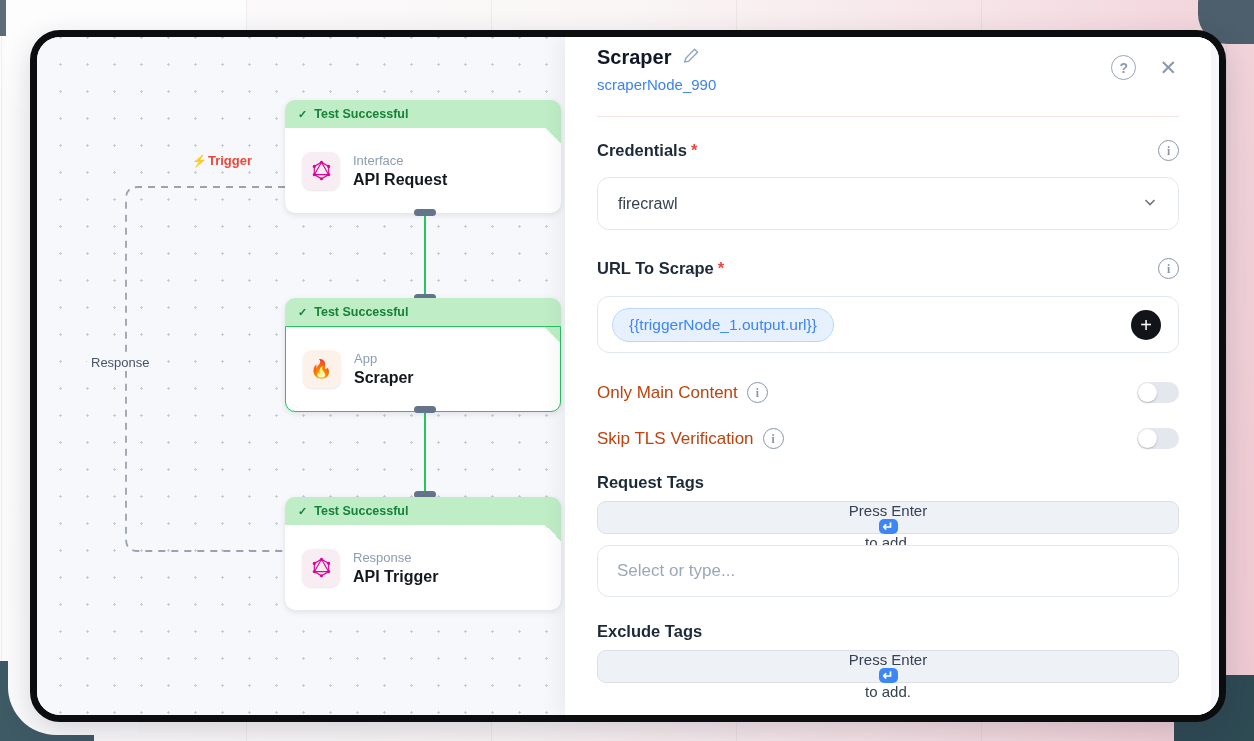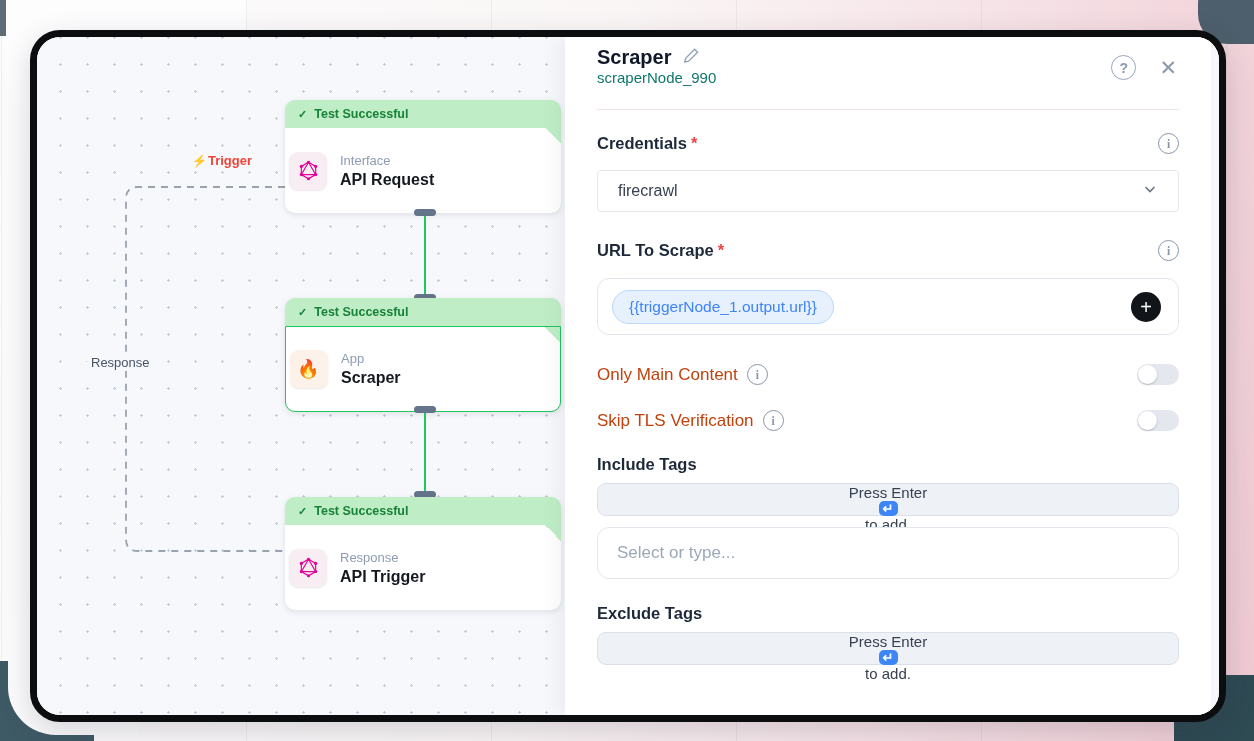--- a/index.html
+++ b/index.html
@@ -39,51 +39,51 @@
   .wire-svg { position:absolute; left:0; top:0; width:528px; height:678px; }
 
   .trigger-label { position:absolute; left:155px; top:116px; font-size:13px; font-weight:700; color:#f04438; display:flex; align-items:center; }
   .trigger-label .bolt { color:#f97316; font-size:12px; margin-right:1px; }
   .response-label { position:absolute; left:50px; top:317px; font-size:13px; color:#475467; background:#f7f8fb; padding:1px 4px; }
 
   
   .node { position:absolute; left:248px; width:276px; border-radius:10px; background:#bfeec6; box-shadow:0 2px 6px rgba(16,24,40,.10); }
   .node-banner { height:28px; display:flex; align-items:center; gap:7px; padding:0 13px; color:#178239; font-size:12.5px; font-weight:700; }
   .node-banner .check { font-size:11px; font-weight:700; }
-  .node-body { position:relative; background:#fff; border-radius:0 0 10px 10px; height:85px; display:flex; align-items:center; gap:13px; padding:0 4px; }
+  .node-body { position:relative; background:#fff; border-radius:0 0 10px 10px; height:85px; display:flex; align-items:center; gap:13px; padding:0 17px; }
   .node-body .fold { position:absolute; right:0; top:0; width:16px; height:16px; background:linear-gradient(45deg, transparent 50%, #bfeec6 50%); }
   .node.selected .node-body { border:1.5px solid #22c55e; height:86px; }
   .icon-tile { width:38px; height:38px; border-radius:9px; display:flex; align-items:center; justify-content:center; flex:0 0 auto; box-shadow:0 1px 2px rgba(16,24,40,.10); }
   .tile-pink { background:#f9edf4; }
   .tile-cream { background:#fcf2ea; }
   .icon-tile .emoji { font-size:18px; line-height:1; }
   .node-text .cat { font-size:13px; color:#8b9cb4; margin-bottom:3px; }
   .node-text .ttl { font-size:16px; font-weight:700; color:#14181f; }
 
   .connector { position:absolute; width:24px; display:flex; flex-direction:column; align-items:center; }
   .connector .cap { width:22px; height:7px; border-radius:3.5px; background:#64748b; flex:0 0 auto; }
   .connector .line { width:2px; flex:1; background:#22c55e; }
 
   
   .panel { position:absolute; left:528px; top:0; bottom:0; width:646px; background:#ffffff; box-shadow:-8px 0 18px rgba(16,24,40,.05); padding:0 32px; }
   .panel-header { position:relative; padding-top:9px; }
   .p-title-row { display:flex; align-items:center; gap:10px; }
   .p-title { font-size:20px; font-weight:700; color:#101828; }
-  .p-sub { font-size:15px; color:#0f766e; }
+  .p-sub { margin-top:7px; font-size:15px; color:#3b82f6; }
   .hdr-icons { position:absolute; right:2px; top:18px; display:flex; align-items:center; gap:23px; }
   .help-icon { width:25px; height:25px; border:1.8px solid #98a6b8; border-radius:50%; color:#8a99ac; font-size:14px; font-weight:700; display:flex; align-items:center; justify-content:center; }
   .close-icon { font-size:21px; color:#8a99ac; line-height:1; }
   .divider { margin-top:23px; height:1px; background:#f2e3e3; }
 
   .field-label-row { display:flex; align-items:center; justify-content:space-between; }
   .field-label { font-size:16.5px; font-weight:700; color:#1d2939; }
   .req { color:#ef4444; margin-left:4px; font-weight:700; }
   .info-icon { width:21px; height:21px; border:1.6px solid #8795a7; border-radius:50%; color:#8795a7; font-size:11.5px; font-weight:700; display:flex; align-items:center; justify-content:center; font-family:"Liberation Serif", serif; }
 
-  .select-box { margin-top:16px; height:42px; border:1px solid #e3e8ee; border-radius:4px; display:flex; align-items:center; padding:0 20px; background:#fff; }
+  .select-box { margin-top:16px; height:53px; border:1px solid #e3e8ee; border-radius:12px; display:flex; align-items:center; padding:0 20px; background:#fff; }
   .select-value { font-size:16px; color:#374151; }
   .chev { margin-left:auto; }
 
   .url-input { margin-top:17px; height:57px; border:1px solid #e3e8ee; border-radius:12px; display:flex; align-items:center; padding:0 14px; background:#fff; }
   .var-chip { padding:7px 16px; border-radius:18px; background:#e7f1fe; border:1px solid #b9d8fb; color:#3e83f7; font-size:15.5px; }
   .plus-btn { margin-left:auto; margin-right:3px; width:30px; height:30px; border-radius:50%; background:#111418; color:#fff; font-size:20px; line-height:1; display:flex; align-items:center; justify-content:center; font-weight:400; }
 
   .toggle-row { display:flex; align-items:center; margin-top:29px; }
   .toggle-row.second { margin-top:25px; }
   .toggle-label { font-size:17px; color:#c2410c; }
@@ -264,21 +264,21 @@
         </span>
     </div>
     <div class="toggle-row second">
       <span class="toggle-label">Skip TLS Verification</span>
       <span class="info-icon">i</span>
       <span class="switch">
           <span class="knob"></span>
         </span>
     </div>
 
-    <div class="tags-label">Include Tags</div>
+    <div class="tags-label">Request Tags</div>
     <div class="hint-banner">
       <span>Press Enter</span>
       <span class="enter-key">↵</span>
       <span>to add.</span>
     </div>
     <input class="tag-input" type="text" placeholder="Select or type..." style="">
 
     <div class="tags-label exclude">Exclude Tags</div>
     <div class="hint-banner">
       <span>Press Enter</span>

